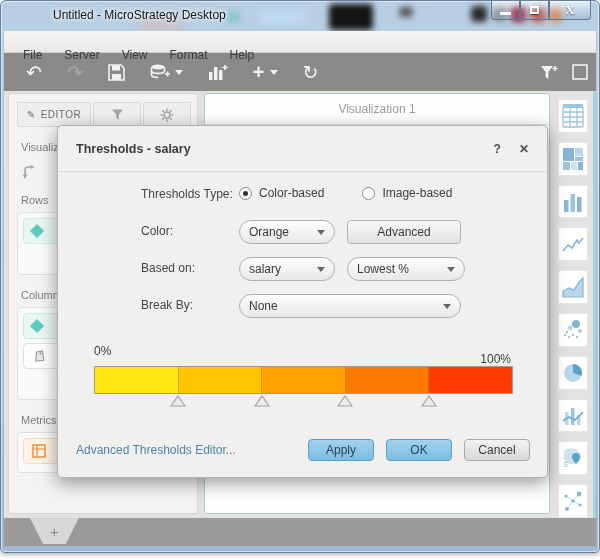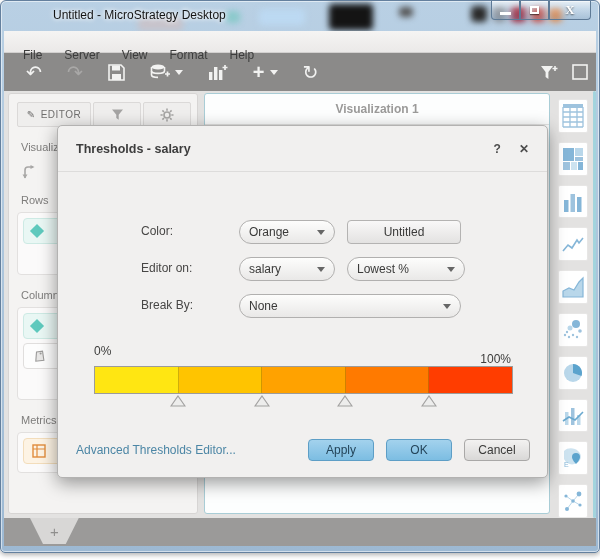--- a/index.html
+++ b/index.html
@@ -43,21 +43,21 @@
   .swap-row { margin:12px 0 0 12px; }
   .drop-zone { margin:6px 8px 0 8px; background:#fbfafa; border:1px solid #e2e0df; border-radius:4px; padding:5px 5px 26px 5px; }
   .zone-item { height:26px; border-radius:4px; display:flex; align-items:center; padding-left:8px; margin-bottom:4px; }
   .zone-item.attr { background:#e9f7f4; border:1px solid #cdeae4; }
   .zone-item.tag { background:#fdfdfd; border:1px solid #e0dedd; }
   .zone-item.metric { background:#fdf3e4; border:1px solid #f3ddbb; }
   .diamond { width:10px; height:10px; background:#5ec9bd; transform:rotate(45deg); }
   .canvas { position:absolute; left:200px; top:2px; right:46px; bottom:4px; background:#fdfefe;
     border:1px solid #a9cdd6; border-radius:3px; overflow:hidden; }
   .canvas-header { height:31px; border-bottom:1px solid #e3e3e2; display:flex; align-items:center; justify-content:center;
-    font-size:12px; color:#9b9a99;font-weight:bold; }
+    font-size:12px; color:#9b9a99; }
   .canvas-grid { height:200px; background:repeating-linear-gradient(90deg, transparent 0 57px, #e9ebeb 57px 58px); }
   .right-strip { position:absolute; right:2px; top:0; width:42px; bottom:0; display:flex; flex-direction:column; align-items:center; padding-top:8px; gap:9px; }
   .viz-box { width:30px; height:34px; background:#fff; border:1px solid #e7e6e5; border-radius:2px; display:flex; align-items:center; justify-content:center; }
   .right-accent { position:absolute; right:0; top:0; width:3px; bottom:0; background:#a3d4dd; border-radius:2px; }
   
   .sheetbar { height:28px; background:#9b9a99; display:flex; padding-left:24px; }
   .sheet-tab { clip-path:polygon(0 0,100% 0,calc(100% - 13px) 100%,13px 100%); background:#d8d7d6;
     color:#8f8e8d; font-size:12px; display:flex; align-items:center; justify-content:center; gap:7px; height:26px; padding:0 24px; }
   .sheet-tab.add { padding:0 20px; margin-left:2px; font-size:15px; color:#8f8e8d; }
   .tab-caret { width:0; height:0; border-left:4px solid transparent; border-right:4px solid transparent; border-top:5px solid #9c9b9a; }
@@ -352,34 +352,47 @@
 
 <div class="dialog">
   <div class="dlg-header">
     <span class="dlg-title">Thresholds - salary</span>
     <div class="dlg-header-btns">
       <span>?</span>
       <span>✕</span>
     </div>
   </div>
 
+  <div class="form-row" style="top:57px">
+    <span class="f-label">Thresholds Type:</span>
+    <div class="radio-group">
+      <label class="radio">
+        <span class="rb on"></span>
+        <span>Color-based</span>
+      </label>
+      <label class="radio">
+        <span class="rb"></span>
+        <span>Image-based</span>
+      </label>
+    </div>
+  </div>
 
   <div class="form-row" style="top:94px">
     <span class="f-label">Color:</span>
     <div class="dropdown" style="left:181px; top:0; width:96px">
       <span>Orange</span>
       <span class="dd-caret"></span>
     </div>
     <div class="btn-plain" style="left:289px; top:0; width:114px">
-      <span>Untitled</span>
+      <span>Advanced</span>
     </div>
   </div>
 
   <div class="form-row" style="top:131px">
-    <span class="f-label">Editor on:</span>
+    <span class="f-label">Based on:</span>
     <div class="dropdown" style="left:181px; top:0; width:96px">
       <span>salary</span>
       <span class="dd-caret"></span>
     </div>
     <div class="dropdown" style="left:289px; top:0; width:118px">
       <span>Lowest %</span>
       <span class="dd-caret"></span>
     </div>
   </div>
 

